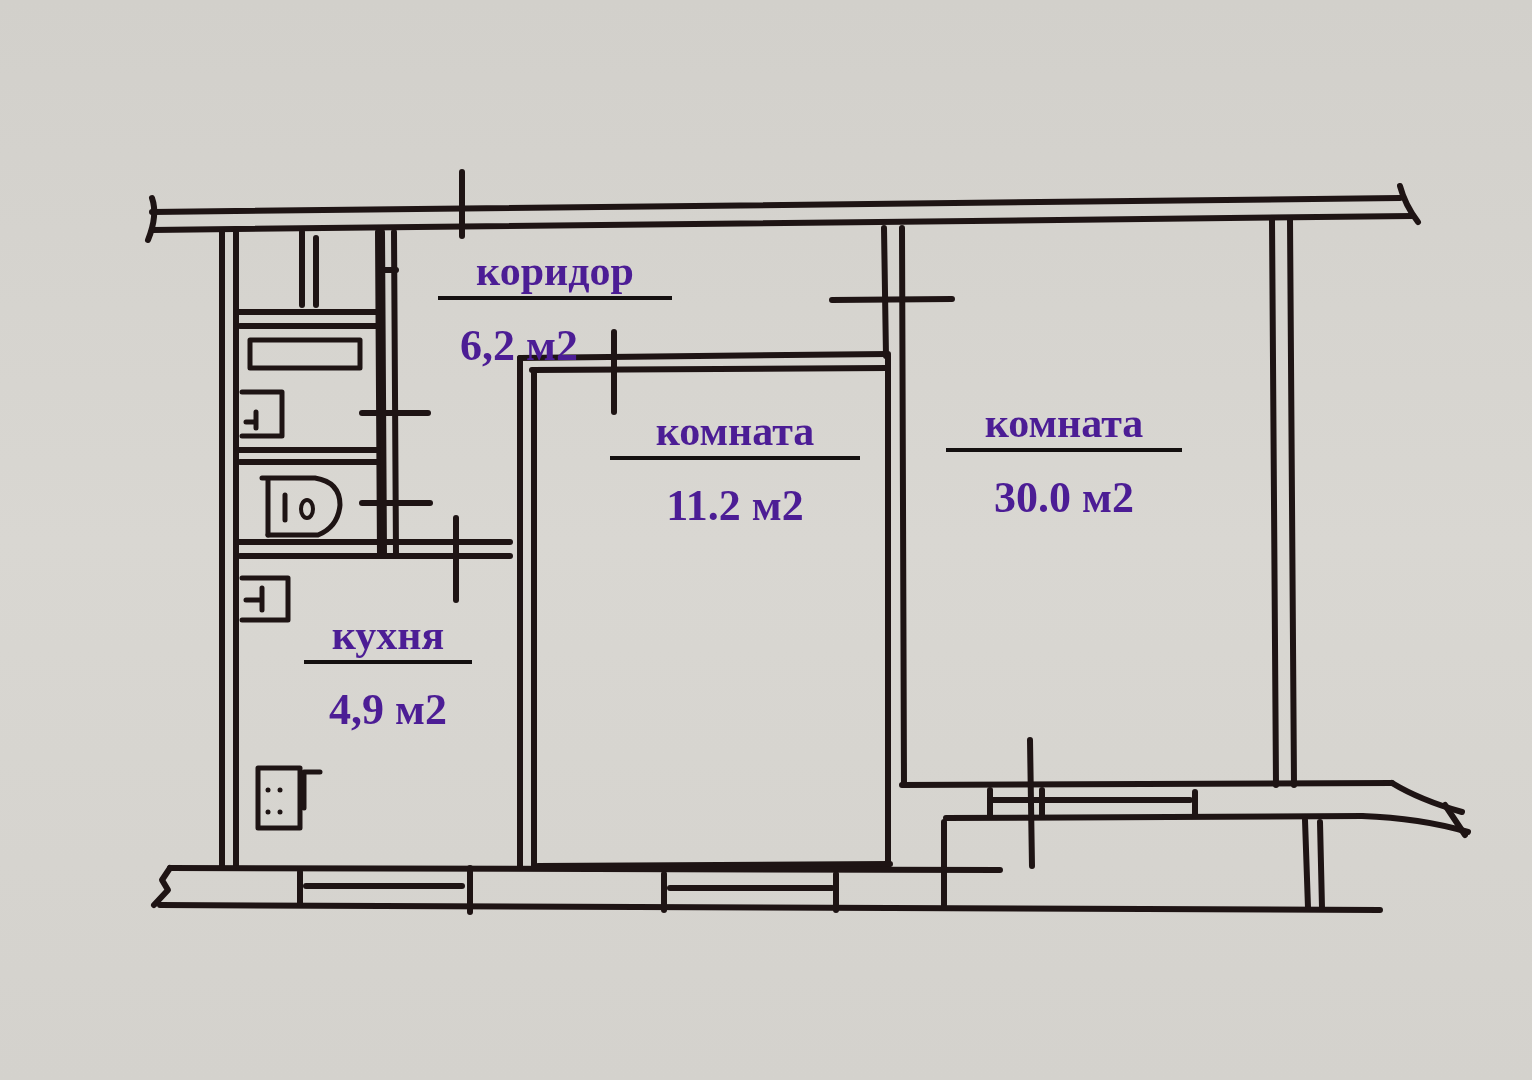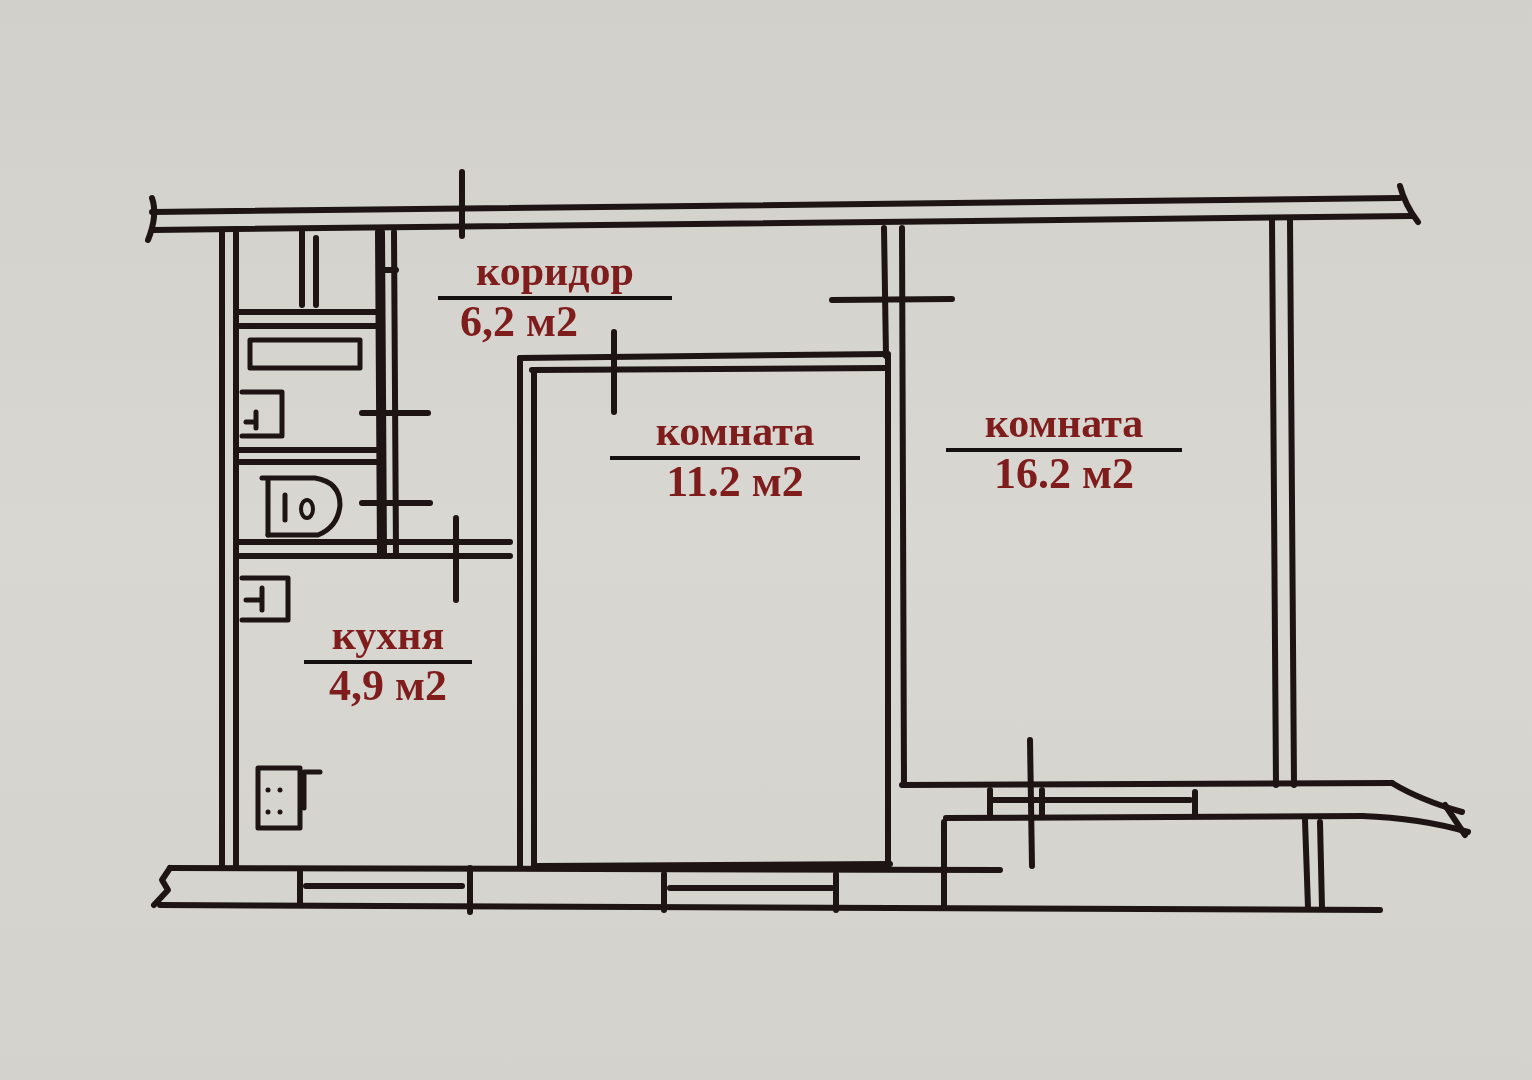--- a/index.html
+++ b/index.html
@@ -1,22 +1,22 @@
 <!DOCTYPE html>
 <html><head>
 <meta charset="utf-8">
 <style>
   html,body{margin:0;padding:0;}
   body{width:1532px;height:1080px;background:#d6d4cf;overflow:hidden;position:relative;font-family:"Liberation Serif","DejaVu Serif",serif;}
   .paper{position:absolute;inset:0;background:linear-gradient(180deg,#d2d0cb 0%,#d9d7d2 50%,#d4d2cd 100%);}
   svg.plan{position:absolute;left:0;top:0;}
-  .label{position:absolute;text-align:center;font-weight:bold;color:#7f1d1d;line-height:1;}
+  .label{position:absolute;text-align:center;font-weight:bold;color:#4c1d95;line-height:1;}
   .label .name{display:block;font-size:42px;padding-bottom:4px;}
   .label .rule{display:block;height:4px;background:#141010;}
-  .label .area{display:block;font-size:44px;}
+  .label .area{display:block;font-size:44px;padding-top:6px;margin-top:18px;}
 </style>
 </head>
 <body>
 
 <div class="paper"></div>
 
 <svg class="plan" width="1532" height="1080" viewBox="0 0 1532 1080" fill="none" stroke="#1e1414" stroke-width="6" stroke-linecap="round" stroke-linejoin="round">
 
   <g>
     <line x1="152" y1="212" x2="1400" y2="198"></line>
@@ -128,20 +128,20 @@
 
 <div class="label" style="left:610px;top:410px;width:250px;">
   <span class="name">комната</span>
   <span class="rule"></span>
   <span class="area">11.2 м2</span>
 </div>
 
 <div class="label" style="left:946px;top:402px;width:236px;">
   <span class="name">комната</span>
   <span class="rule"></span>
-  <span class="area">16.2 м2</span>
+  <span class="area">30.0 м2</span>
 </div>
 
 <div class="label" style="left:304px;top:614px;width:168px;">
   <span class="name">кухня</span>
   <span class="rule"></span>
   <span class="area">4,9 м2</span>
 </div>
 
 </body></html>

